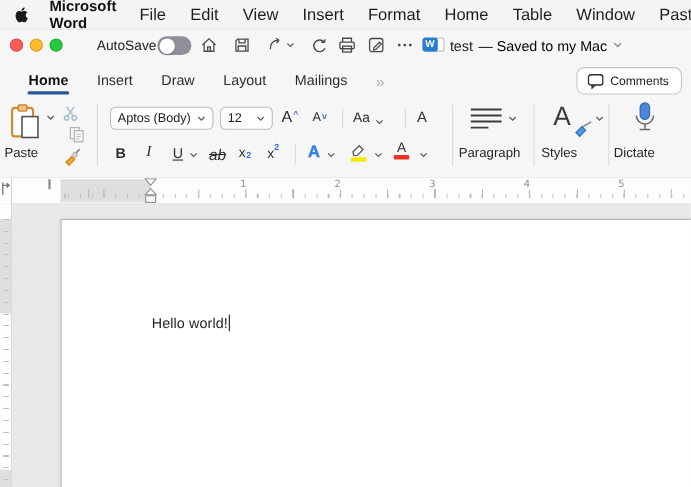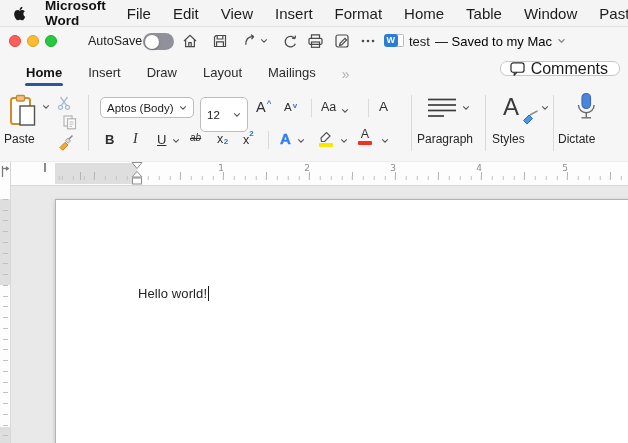--- a/index.html
+++ b/index.html
@@ -29,35 +29,35 @@
   .docbadge .wq { position:absolute; left:0; top:1px; width:13.5px; height:12.5px; background:#2b7cd3; border-radius:3px; color:#fff; font-size:9px; font-weight:bold; display:flex; align-items:center; justify-content:center; }
   .doctitle { position:absolute; left:409px; top:6.5px; font-size:13px; color:#1b1b1d; display:flex; align-items:center; gap:5px; }
   .doctitle .status { color:#000000; }
 
   
   .tabsrow { position:absolute; top:58px; left:0; right:0; height:31px; background:#f7f6f6; display:flex; align-items:center; padding-left:26px; }
   .rtab { font-size:13px; color:#2c2c2e; margin-right:26px; position:relative; padding:6px 0 8px 0; }
   .rtab.active { font-weight:bold; color:#111; }
   .rtab.active::after { content:""; position:absolute; left:-1px; right:-1px; bottom:2px; height:3px; border-radius:2px; background:#2b579a; }
   .overflow { font-size:14px; color:#b1b1b3; margin-right:0; letter-spacing:-1px; }
-  .commentsbtn { position:absolute; right:8px; top:3px; height:15px; padding:0 11px 0 9px; background:#fff; border:1px solid #c9c8c9; border-radius:7px; display:flex; align-items:center; gap:6px; font-size:16px; color:#1b1b1d; }
+  .commentsbtn { position:absolute; right:8px; top:3px; height:25px; padding:0 11px 0 9px; background:#fff; border:1px solid #c9c8c9; border-radius:7px; display:flex; align-items:center; gap:6px; font-size:11px; color:#1b1b1d; }
 
   
   .ribbon { position:absolute; top:89px; left:0; right:0; height:73px; background:#f7f6f6; border-bottom:1px solid #ececec; }
   .vdiv { position:absolute; top:6px; height:56px; width:1px; background:#dadada; }
   .sdiv { position:absolute; width:1px; background:#dadada; }
   .glabel { position:absolute; top:43px; font-size:12px; color:#262626; text-align:left; }
   .chevbox { position:absolute; }
   .fontbox { position:absolute; left:100px; top:8px; width:94px; height:21px; background:#fff; border:1px solid #bdbcbd; border-radius:5px; display:flex; align-items:center; padding:0 6px; font-size:11.5px; color:#1d1d1f; justify-content:space-between; }
-  .sizebox { position:absolute; left:200px; top:8px; width:48px; height:35px; background:#fff; border:1px solid #bdbcbd; border-radius:5px; display:flex; align-items:center; padding:0 6px; font-size:11.5px; color:#1d1d1f; justify-content:space-between; }
+  .sizebox { position:absolute; left:200px; top:8px; width:48px; height:21px; background:#fff; border:1px solid #bdbcbd; border-radius:5px; display:flex; align-items:center; padding:0 6px; font-size:11.5px; color:#1d1d1f; justify-content:space-between; }
   .fbtn { position:absolute; display:flex; align-items:flex-end; color:#2e2e30; }
   .b-bold { font-weight:bold; font-size:13px; }
   .b-italic { font-style:italic; font-family:"Liberation Serif",serif; font-size:14px; }
   .b-under { font-size:13px; text-decoration:underline; }
-  .b-strike { font-size:10px; text-decoration:line-through;font-style:italic; }
+  .b-strike { font-size:14px; text-decoration:line-through;font-style:italic; }
   .subsup-base { font-size:12.5px; }
   .subsup-mark { font-size:8px; color:#2e6fd0; font-weight:bold; }
   .mark-sub { vertical-align:-4px; margin-left:0.5px; }
   .b-grow { font-size:14.5px; }
   .b-shrink { font-size:11.5px; }
   .growmark { font-size:8px; color:#4a6fae; font-weight:bold; margin-left:1px; }
   .b-case { font-size:12.5px; }
   .b-clear { font-size:13.5px; position:relative; }
   .b-fx { color:#2f7ded; font-weight:bold; font-size:15px; -webkit-text-stroke:0.4px #2f7ded; }
   .colorbtn { position:absolute; display:flex; flex-direction:column; align-items:center; gap:1px; }

